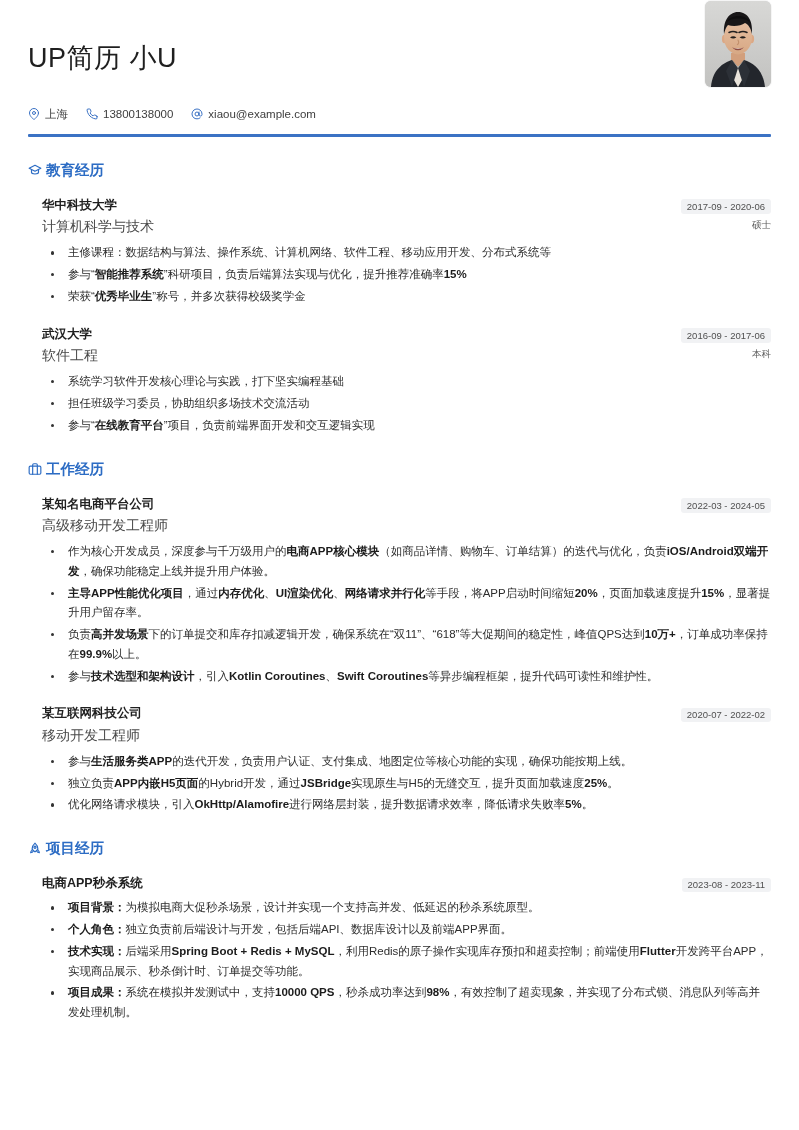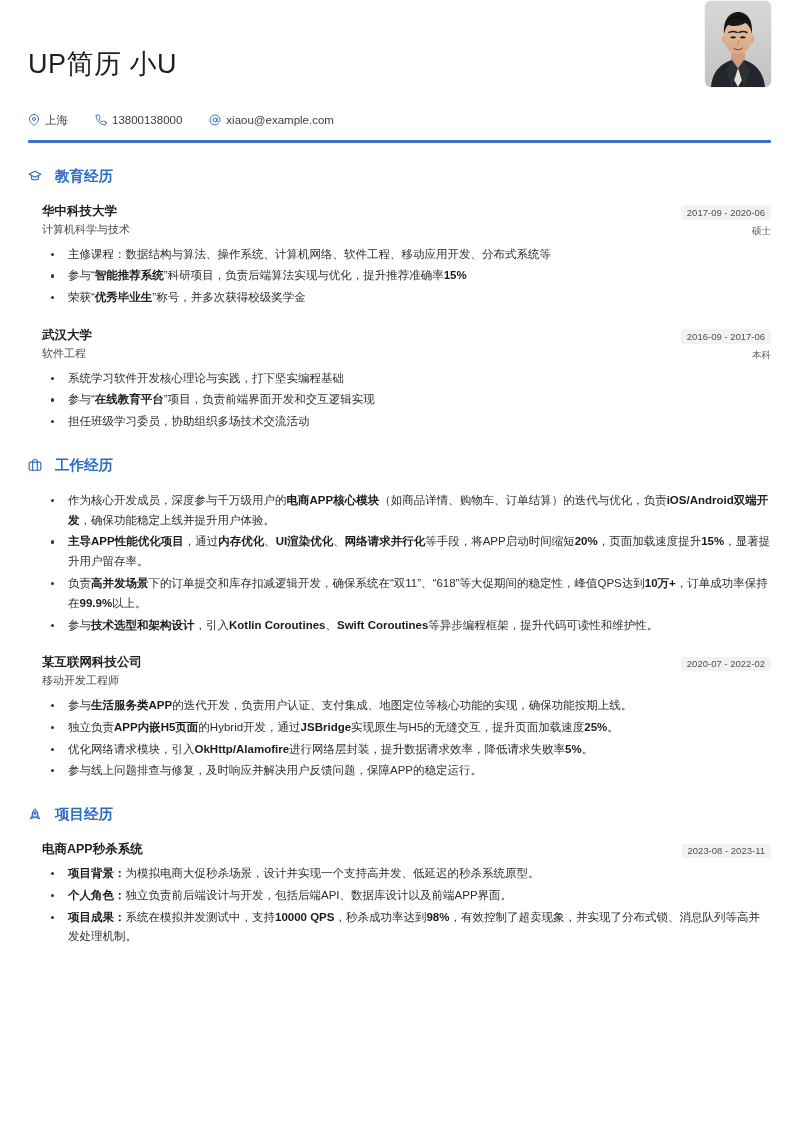--- a/index.html
+++ b/index.html
@@ -25,21 +25,21 @@
     overflow: hidden;
   }
   .inner {
     padding: 0 28px;
     box-sizing: border-box;
   }
 
   
   .header {
     position: relative;
-    padding-top: 26px;
+    padding-top: 20px;
     min-height: 104px;
   }
   .name-title {
     font-size: 27px;
     font-weight: 400;
     letter-spacing: 0.5px;
     color: #1f1f1f;
     margin: 0;
     padding-top: 22px;
     line-height: 1.2;
@@ -53,21 +53,21 @@
     border-radius: 6px;
     overflow: hidden;
     background: #cfcfcf;
     box-shadow: 0 0 0 1px rgba(0,0,0,0.04);
   }
   .photo svg { display:block; width:100%; height:100%; }
 
   .contact-row {
     display: flex;
     align-items: center;
-    gap: 27px;
+    gap: 18px;
     margin-top: 34px;
     font-size: 11.5px;
     color: #3d3d3d;
   }
   .contact-item {
     display: flex;
     align-items: center;
     gap: 5px;
     white-space: nowrap;
   }
@@ -88,21 +88,21 @@
     height: 2.5px;
     background: #3b72c4;
     border-radius: 1px;
   }
 
   
   .section { margin-top: 24px; }
   .section-head {
     display: flex;
     align-items: center;
-    gap: 13px;
+    gap: 4px;
     color: #2c6cc4;
     font-size: 14.5px;
     font-weight: 700;
     margin-bottom: 16px;
   }
   .section-head .sh-icon {
     display: inline-flex;
     align-items: center;
     justify-content: center;
     width: 14px;
@@ -126,21 +126,21 @@
     text-align: right;
     padding-left: 12px;
   }
   .org {
     font-size: 12.5px;
     font-weight: 700;
     color: #1f1f1f;
     line-height: 1.45;
   }
   .role {
-    font-size: 11px;
+    font-size: 14px;
     color: #4a4a4a;
     line-height: 1.6;
     margin-top: 1px;
   }
   .date-badge {
     display: inline-block;
     font-size: 9.5px;
     color: #4f4f4f;
     background: #f1f2f4;
     border-radius: 3px;
@@ -294,56 +294,62 @@
           <div class="entry">
             <div class="entry-top">
               <div class="entry-left">
                 <div class="org">武汉大学</div>
                 <div class="role">软件工程</div>
               </div>
               <div class="entry-right"><div class="date-badge">2016-09 - 2017-06</div><div class="degree">本科</div></div>
             </div>
             <ul class="bullets">
               <li>系统学习软件开发核心理论与实践，打下坚实编程基础</li>
+              <li>担任班级学习委员，协助组织多场技术交流活动</li>
               <li>参与“<b>在线教育平台</b>”项目，负责前端界面开发和交互逻辑实现</li>
-              <li>担任班级学习委员，协助组织多场技术交流活动</li>
             </ul>
           </div>
         </div>
         <div class="section">
           <div class="section-head">
             <span class="sh-icon">
               <svg viewBox="0 0 24 24" fill="none" stroke="currentColor" stroke-width="2" stroke-linecap="round" stroke-linejoin="round">
                 <rect x="2" y="7" width="20" height="14" rx="2"></rect>
                 <path d="M16 21V5a2 2 0 0 0-2-2h-4a2 2 0 0 0-2 2v16"></path>
               </svg>
             </span>
             <span>工作经历</span>
           </div>
           <div class="entry">
+            <div class="entry-top">
+              <div class="entry-left">
+                <div class="org">某知名电商平台公司</div>
+                <div class="role">高级移动开发工程师</div>
+              </div>
+              <div class="entry-right"><div class="date-badge">2022-03 - 2024-05</div></div>
+            </div>
             <ul class="bullets">
               <li>作为核心开发成员，深度参与千万级用户的<b>电商APP核心模块</b>（如商品详情、购物车、订单结算）的迭代与优化，负责<b>iOS/Android双端开发</b>，确保功能稳定上线并提升用户体验。</li>
               <li><b>主导APP性能优化项目</b>，通过<b>内存优化</b>、<b>UI渲染优化</b>、<b>网络请求并行化</b>等手段，将APP启动时间缩短<b>20%</b>，页面加载速度提升<b>1<b>5%</b></b>，显著提升用户留存率。</li>
               <li>负责<b>高并发场景</b>下的订单提交和库存扣减逻辑开发，确保系统在“双11”、“618”等大促期间的稳定性，峰值QPS达到<b>10万+</b>，订单成功率保持在<b>99.9%</b>以上。</li>
               <li>参与<b>技术选型和架构设计</b>，引入<b>Kotlin Coroutines</b>、<b>Swift Coroutines</b>等异步编程框架，提升代码可读性和维护性。</li>
             </ul>
           </div>
           <div class="entry">
             <div class="entry-top">
               <div class="entry-left">
                 <div class="org">某互联网科技公司</div>
                 <div class="role">移动开发工程师</div>
               </div>
               <div class="entry-right"><div class="date-badge">2020-07 - 2022-02</div></div>
             </div>
             <ul class="bullets">
               <li>参与<b>生活服务类APP</b>的迭代开发，负责用户认证、支付集成、地图定位等核心功能的实现，确保功能按期上线。</li>
               <li>独立负责<b>APP内嵌H5页面</b>的Hybrid开发，通过<b>JSBridge</b>实现原生与H5的无缝交互，提升页面加载速度<b>2<b>5%</b></b>。</li>
               <li>优化网络请求模块，引入<b>OkHttp/Alamofire</b>进行网络层封装，提升数据请求效率，降低请求失败率<b>5%</b>。</li>
-              <li>参与线上问题排查与修复，及时响应并解决用户反馈问题，保障APP的稳定运行。</li>
             </ul>
           </div>
         </div>
         <div class="section">
           <div class="section-head">
             <span class="sh-icon">
               <svg viewBox="0 0 24 24" fill="none" stroke="currentColor" stroke-width="2" stroke-linecap="round" stroke-linejoin="round">
                 <path d="M12 2c3.5 3 5 7 5 10.5L12 17l-5-4.5C7 9 8.5 5 12 2z"></path>
                 <circle cx="12" cy="9" r="1.8"></circle>
                 <path d="M7 14c-1.6.8-2.4 2.4-2.5 4.5 2.1-.1 3.7-.9 4.5-2.5"></path>
@@ -355,20 +361,21 @@
           <div class="entry">
             <div class="entry-top">
               <div class="entry-left">
                 <div class="org">电商APP秒杀系统</div>
               </div>
               <div class="entry-right"><div class="date-badge">2023-08 - 2023-11</div></div>
             </div>
             <ul class="bullets">
               <li><span class="lbl">项目背景：</span>为模拟电商大促秒杀场景，设计并实现一个支持高并发、低延迟的秒杀系统原型。</li>
               <li><span class="lbl">个人角色：</span>独立负责前后端设计与开发，包括后端API、数据库设计以及前端APP界面。</li>
+              <li><span class="lbl">技术实现：</span>后端采用<b>Spring Boot + Redis + MySQL</b>，利用Redis的原子操作实现库存预扣和超卖控制；前端使用<b>Flutter</b>开发跨平台APP，实现商品展示、秒杀倒计时、订单提交等功能。</li>
               <li><span class="lbl">项目成果：</span>系统在模拟并发测试中，支持<b>10000 QPS</b>，秒杀成功率达到<b>98%</b>，有效控制了超卖现象，并实现了分布式锁、消息队列等高并发处理机制。</li>
             </ul>
           </div>
         </div>
       </div>
 
   </div>
 </div>
 
 </body></html>

